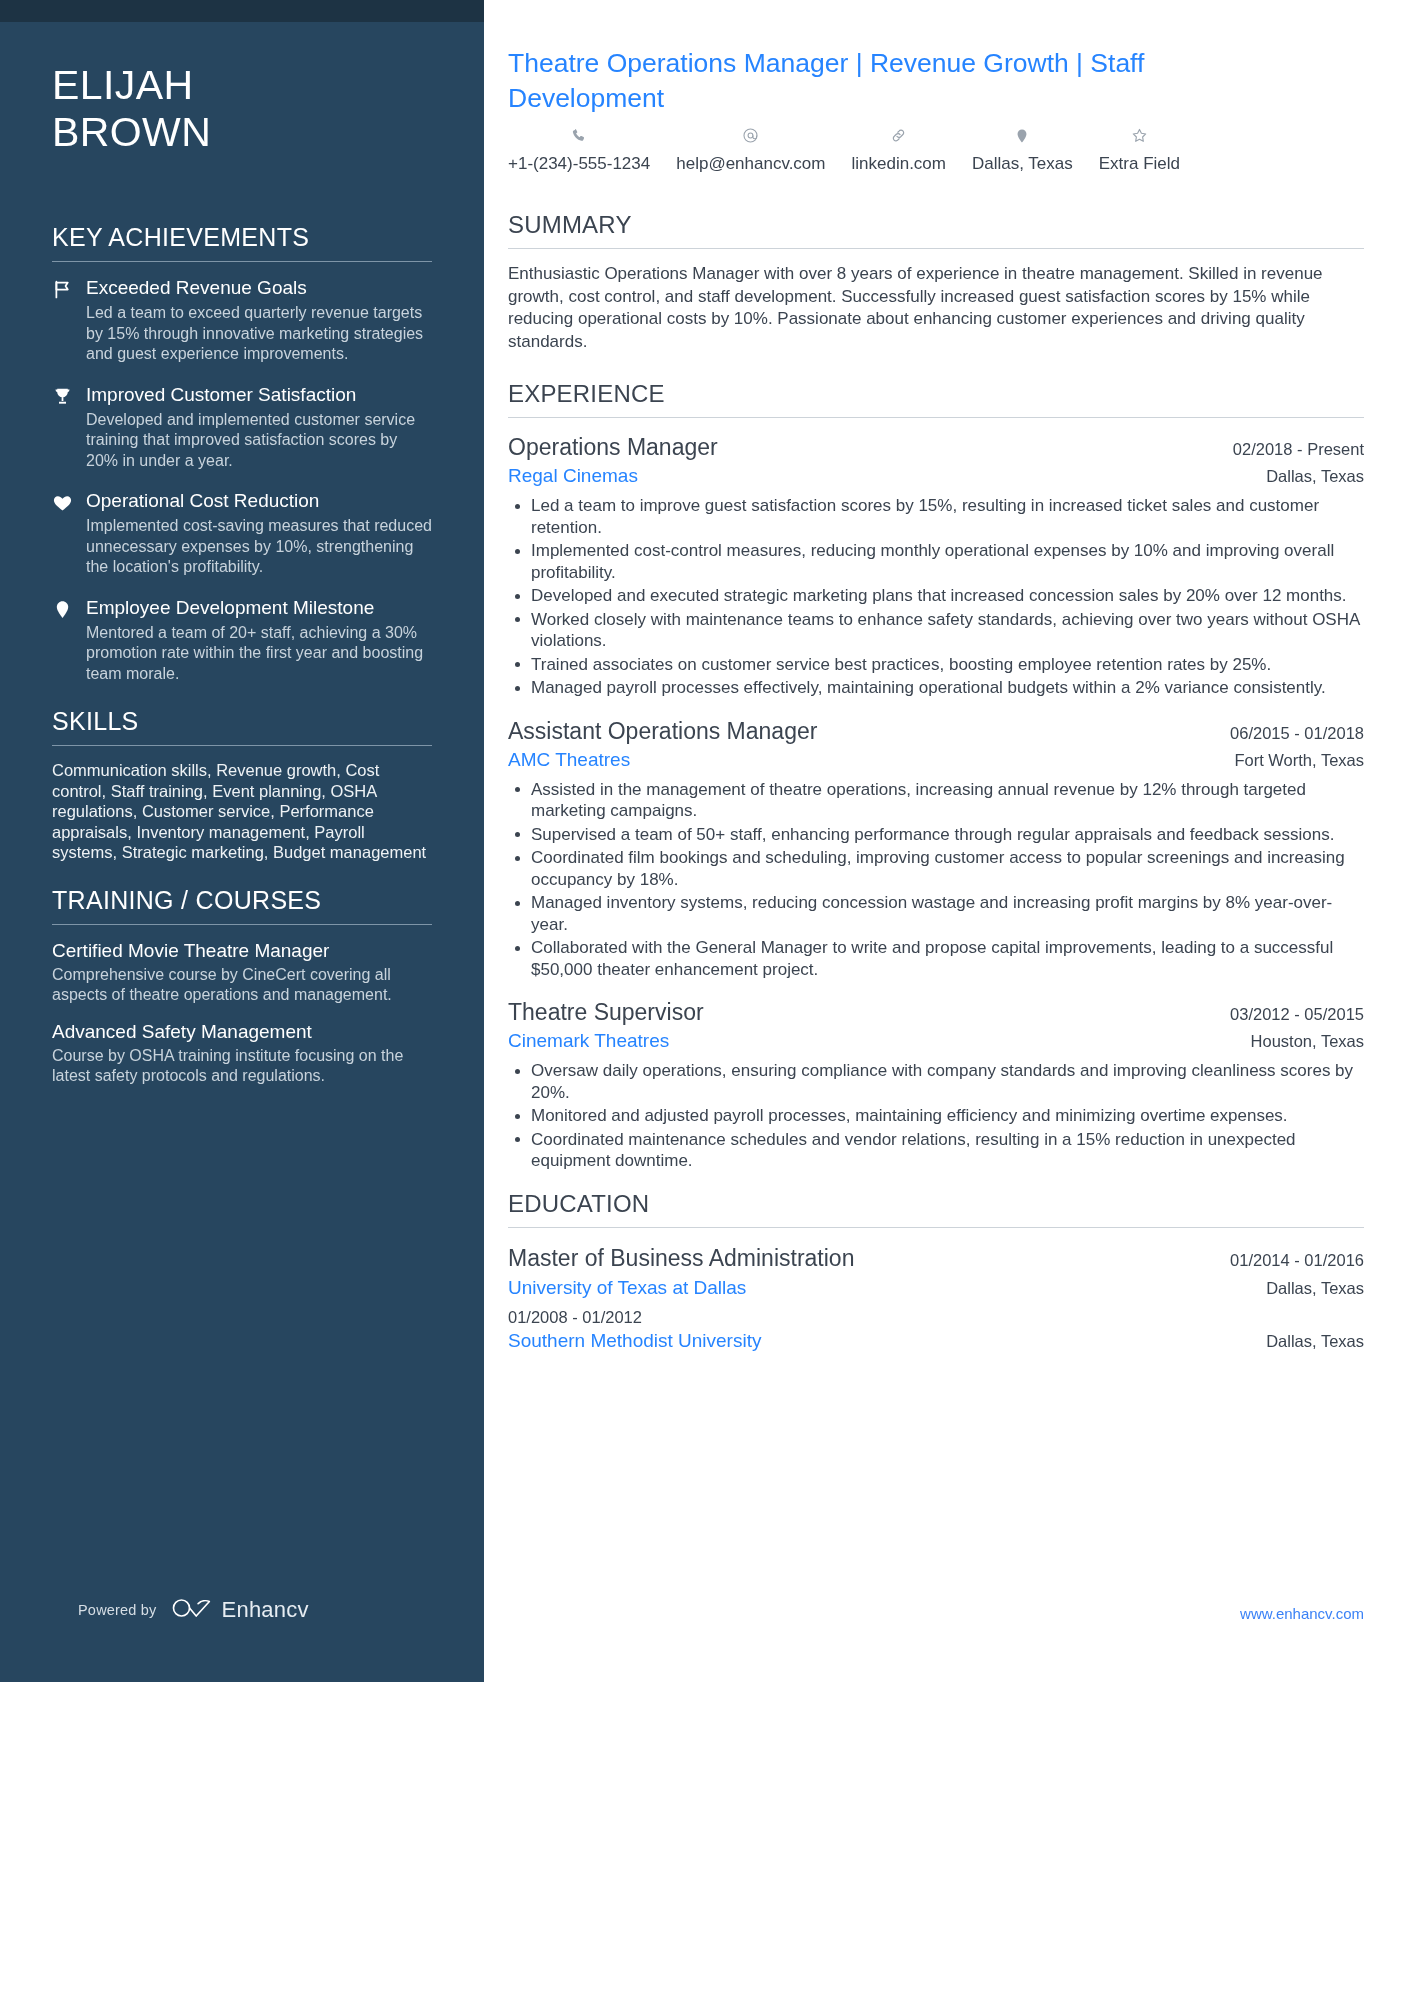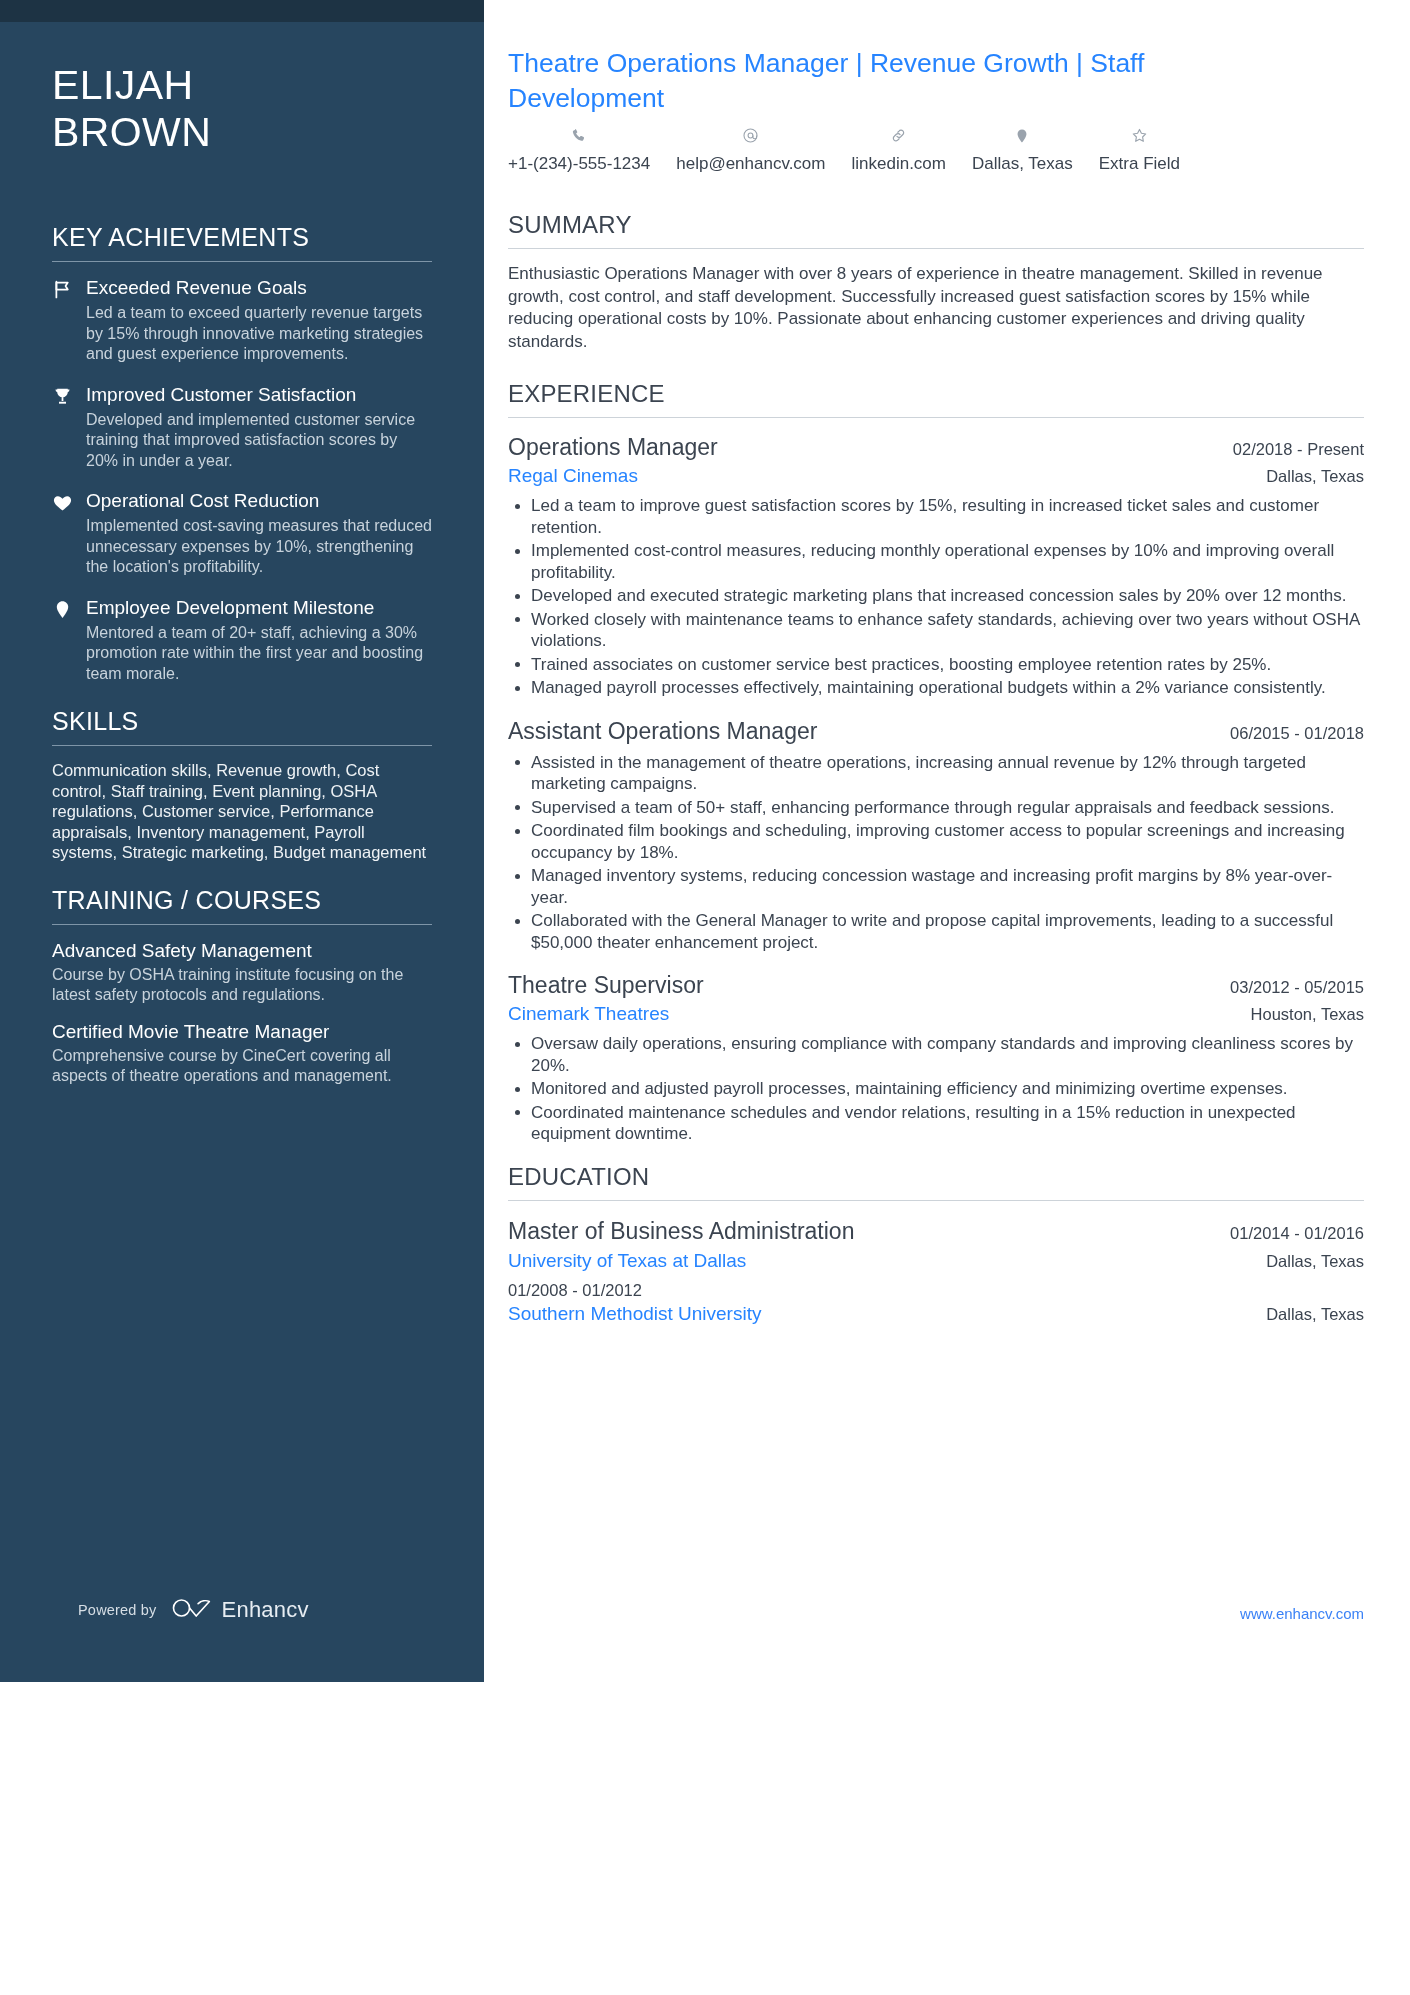--- a/index.html
+++ b/index.html
@@ -324,26 +324,26 @@
         <div class="side-head">SKILLS</div>
         <div class="side-rule"></div>
         <div class="skills-text">Communication skills, Revenue growth, Cost control, Staff training, Event planning, OSHA regulations, Customer service, Performance appraisals, Inventory management, Payroll systems, Strategic marketing, Budget management</div>
       </section>
 
       <section class="side-section">
         <div class="side-head">TRAINING / COURSES</div>
         <div class="side-rule"></div>
 
         <div class="course">
+          <div class="course-title">Certified Movie Theatre Manager</div>
+          <div class="course-desc">Comprehensive course by CineCert covering all aspects of theatre operations and management.</div>
+        </div>
+        <div class="course">
           <div class="course-title">Advanced Safety Management</div>
           <div class="course-desc">Course by OSHA training institute focusing on the latest safety protocols and regulations.</div>
-        </div>
-        <div class="course">
-          <div class="course-title">Certified Movie Theatre Manager</div>
-          <div class="course-desc">Comprehensive course by CineCert covering all aspects of theatre operations and management.</div>
         </div>
       </section>
 
     </div>
 
     <div class="powered">
       <span class="powered-label">Powered by</span>
       <span class="brand">
         <span>
           <svg width="42" height="24" viewBox="0 0 44 24" fill="none" stroke="#ffffff" stroke-width="1.7" stroke-linecap="round" stroke-linejoin="round">
@@ -437,20 +437,24 @@
           <li>Trained associates on customer service best practices, boosting employee retention rates by 25%.</li>
           <li>Managed payroll processes effectively, maintaining operational budgets within a 2% variance consistently.</li>
         </ul>
       </div>
 
       <div class="job">
         <div class="job-row">
           <span class="job-title">Assistant Operations Manager</span>
           <span class="job-date">06/2015 - 01/2018</span>
         </div>
+        <div class="job-row">
+          <span class="job-company">AMC Theatres</span>
+          <span class="job-loc">Fort Worth, Texas</span>
+        </div>
         <ul class="bullets">
           <li>Assisted in the management of theatre operations, increasing annual revenue by 12% through targeted marketing campaigns.</li>
           <li>Supervised a team of 50+ staff, enhancing performance through regular appraisals and feedback sessions.</li>
           <li>Coordinated film bookings and scheduling, improving customer access to popular screenings and increasing occupancy by 18%.</li>
           <li>Managed inventory systems, reducing concession wastage and increasing profit margins by 8% year-over-year.</li>
           <li>Collaborated with the General Manager to write and propose capital improvements, leading to a successful $50,000 theater enhancement project.</li>
         </ul>
       </div>
 
       <div class="job">

